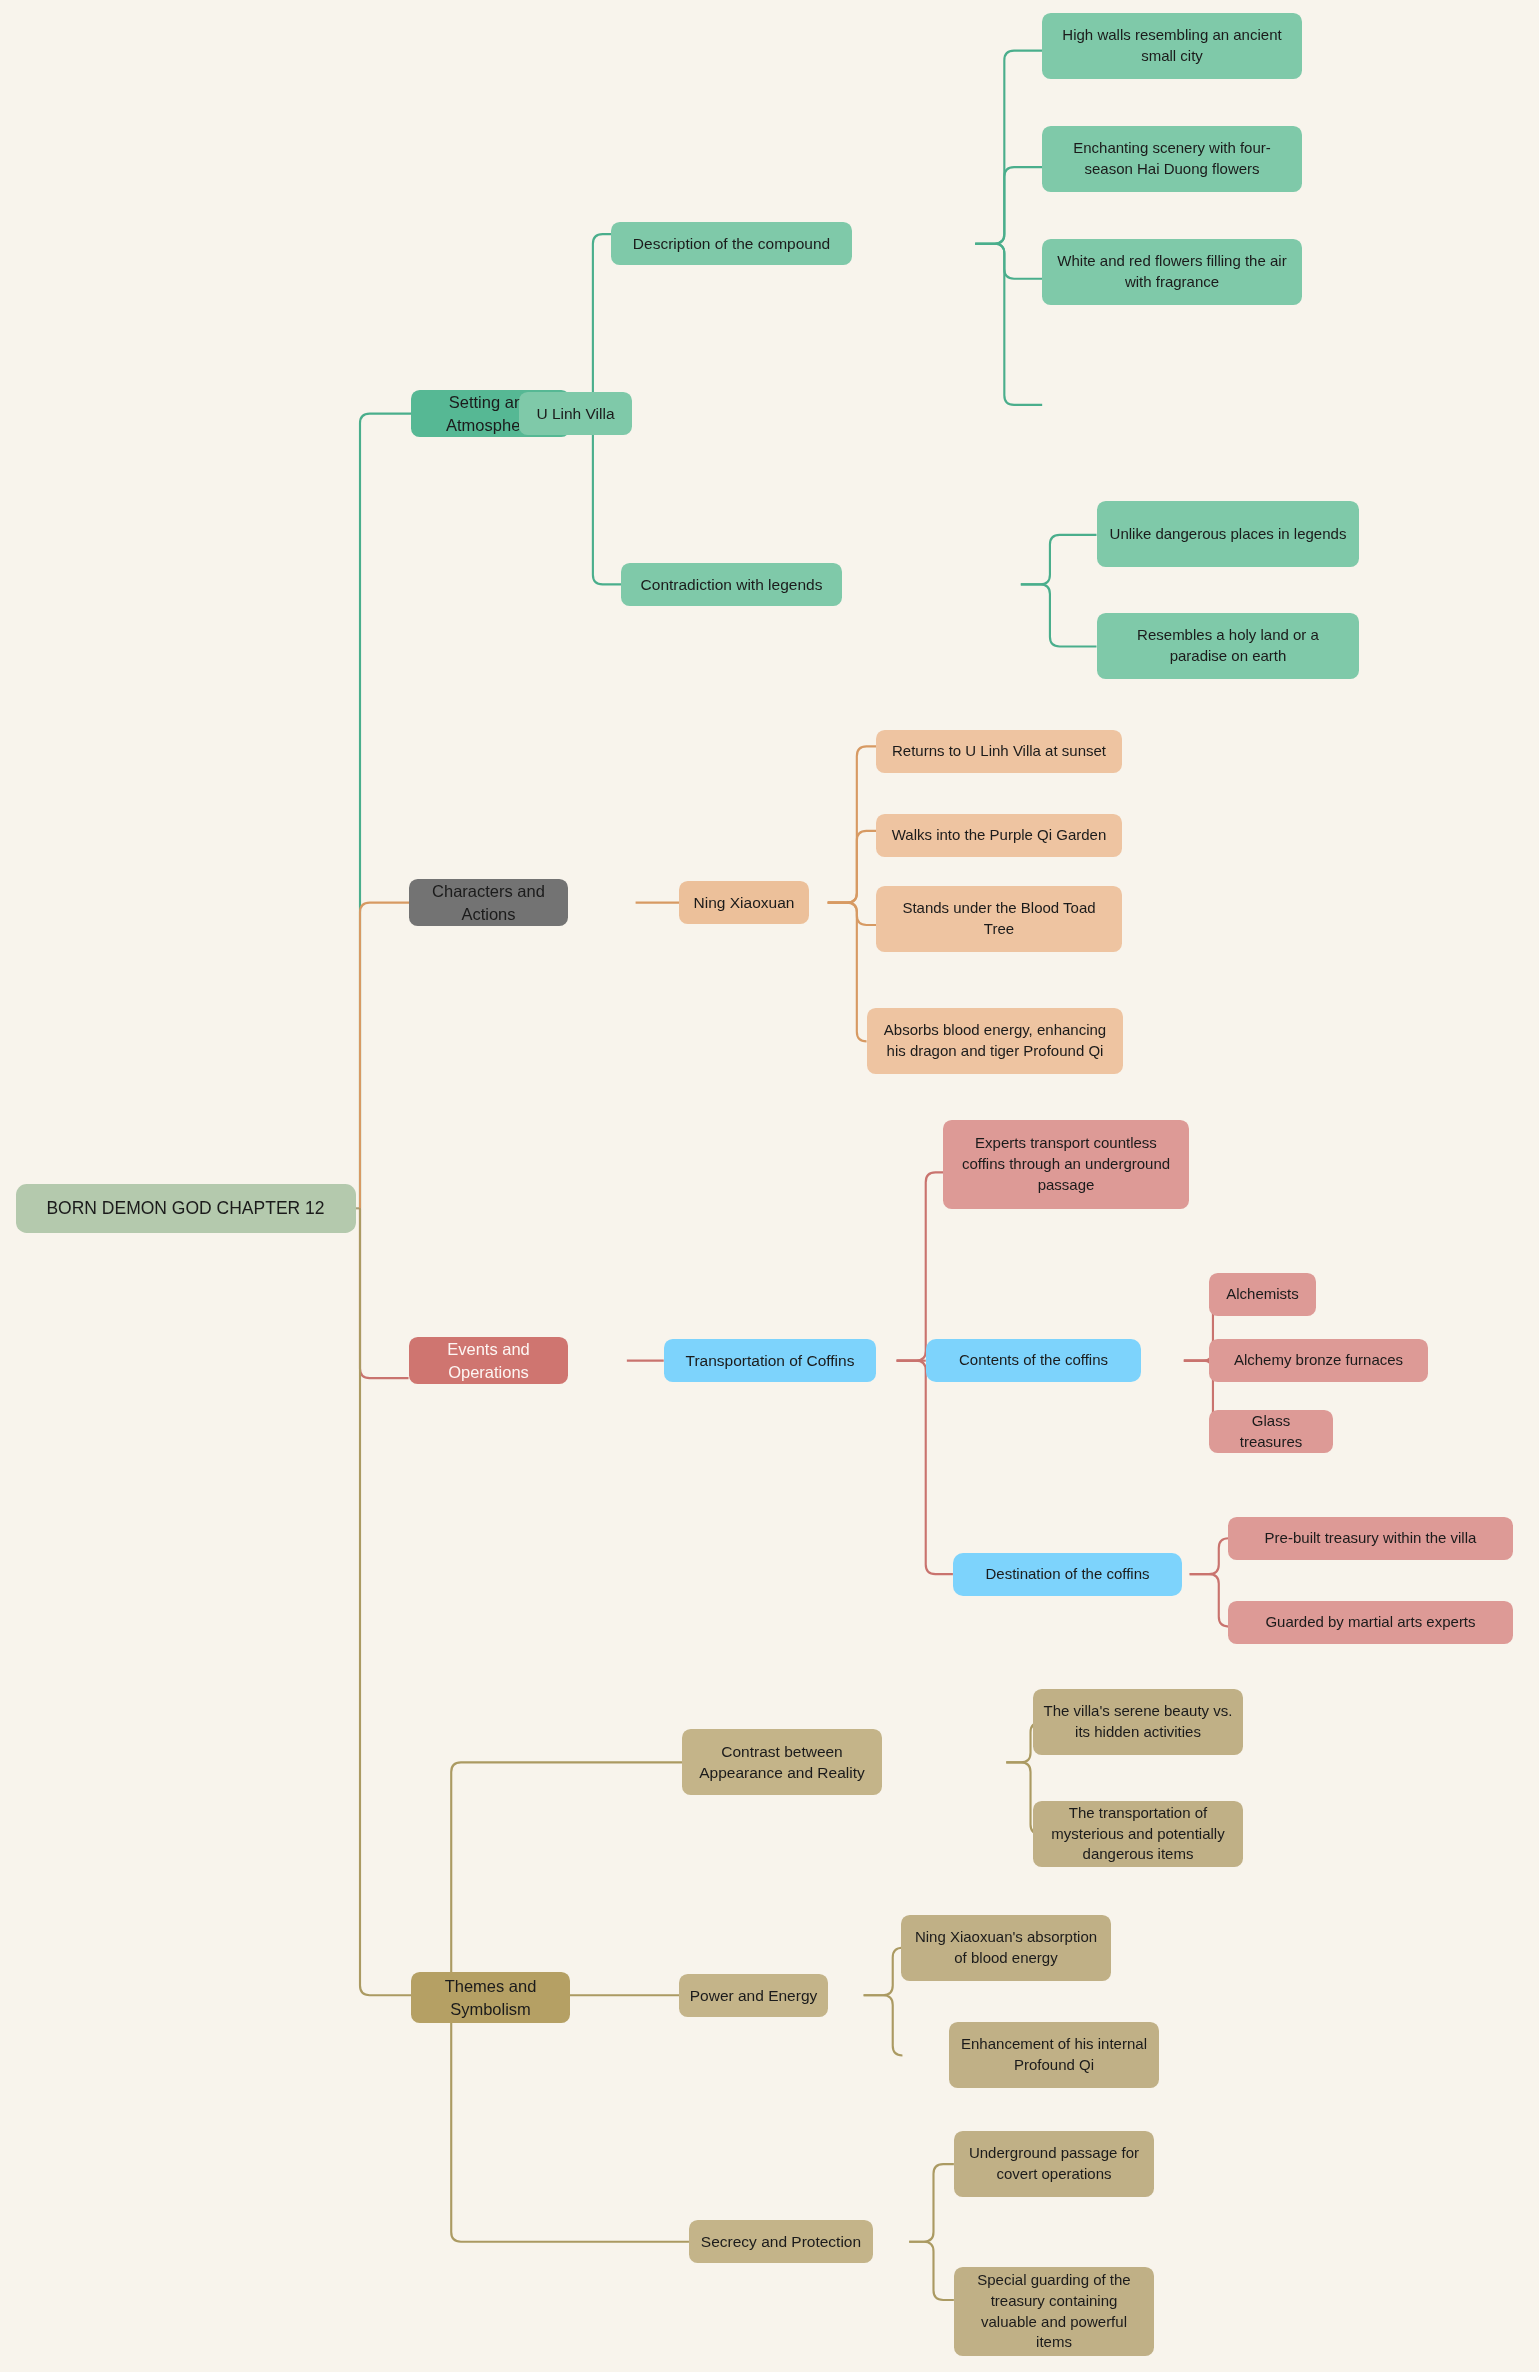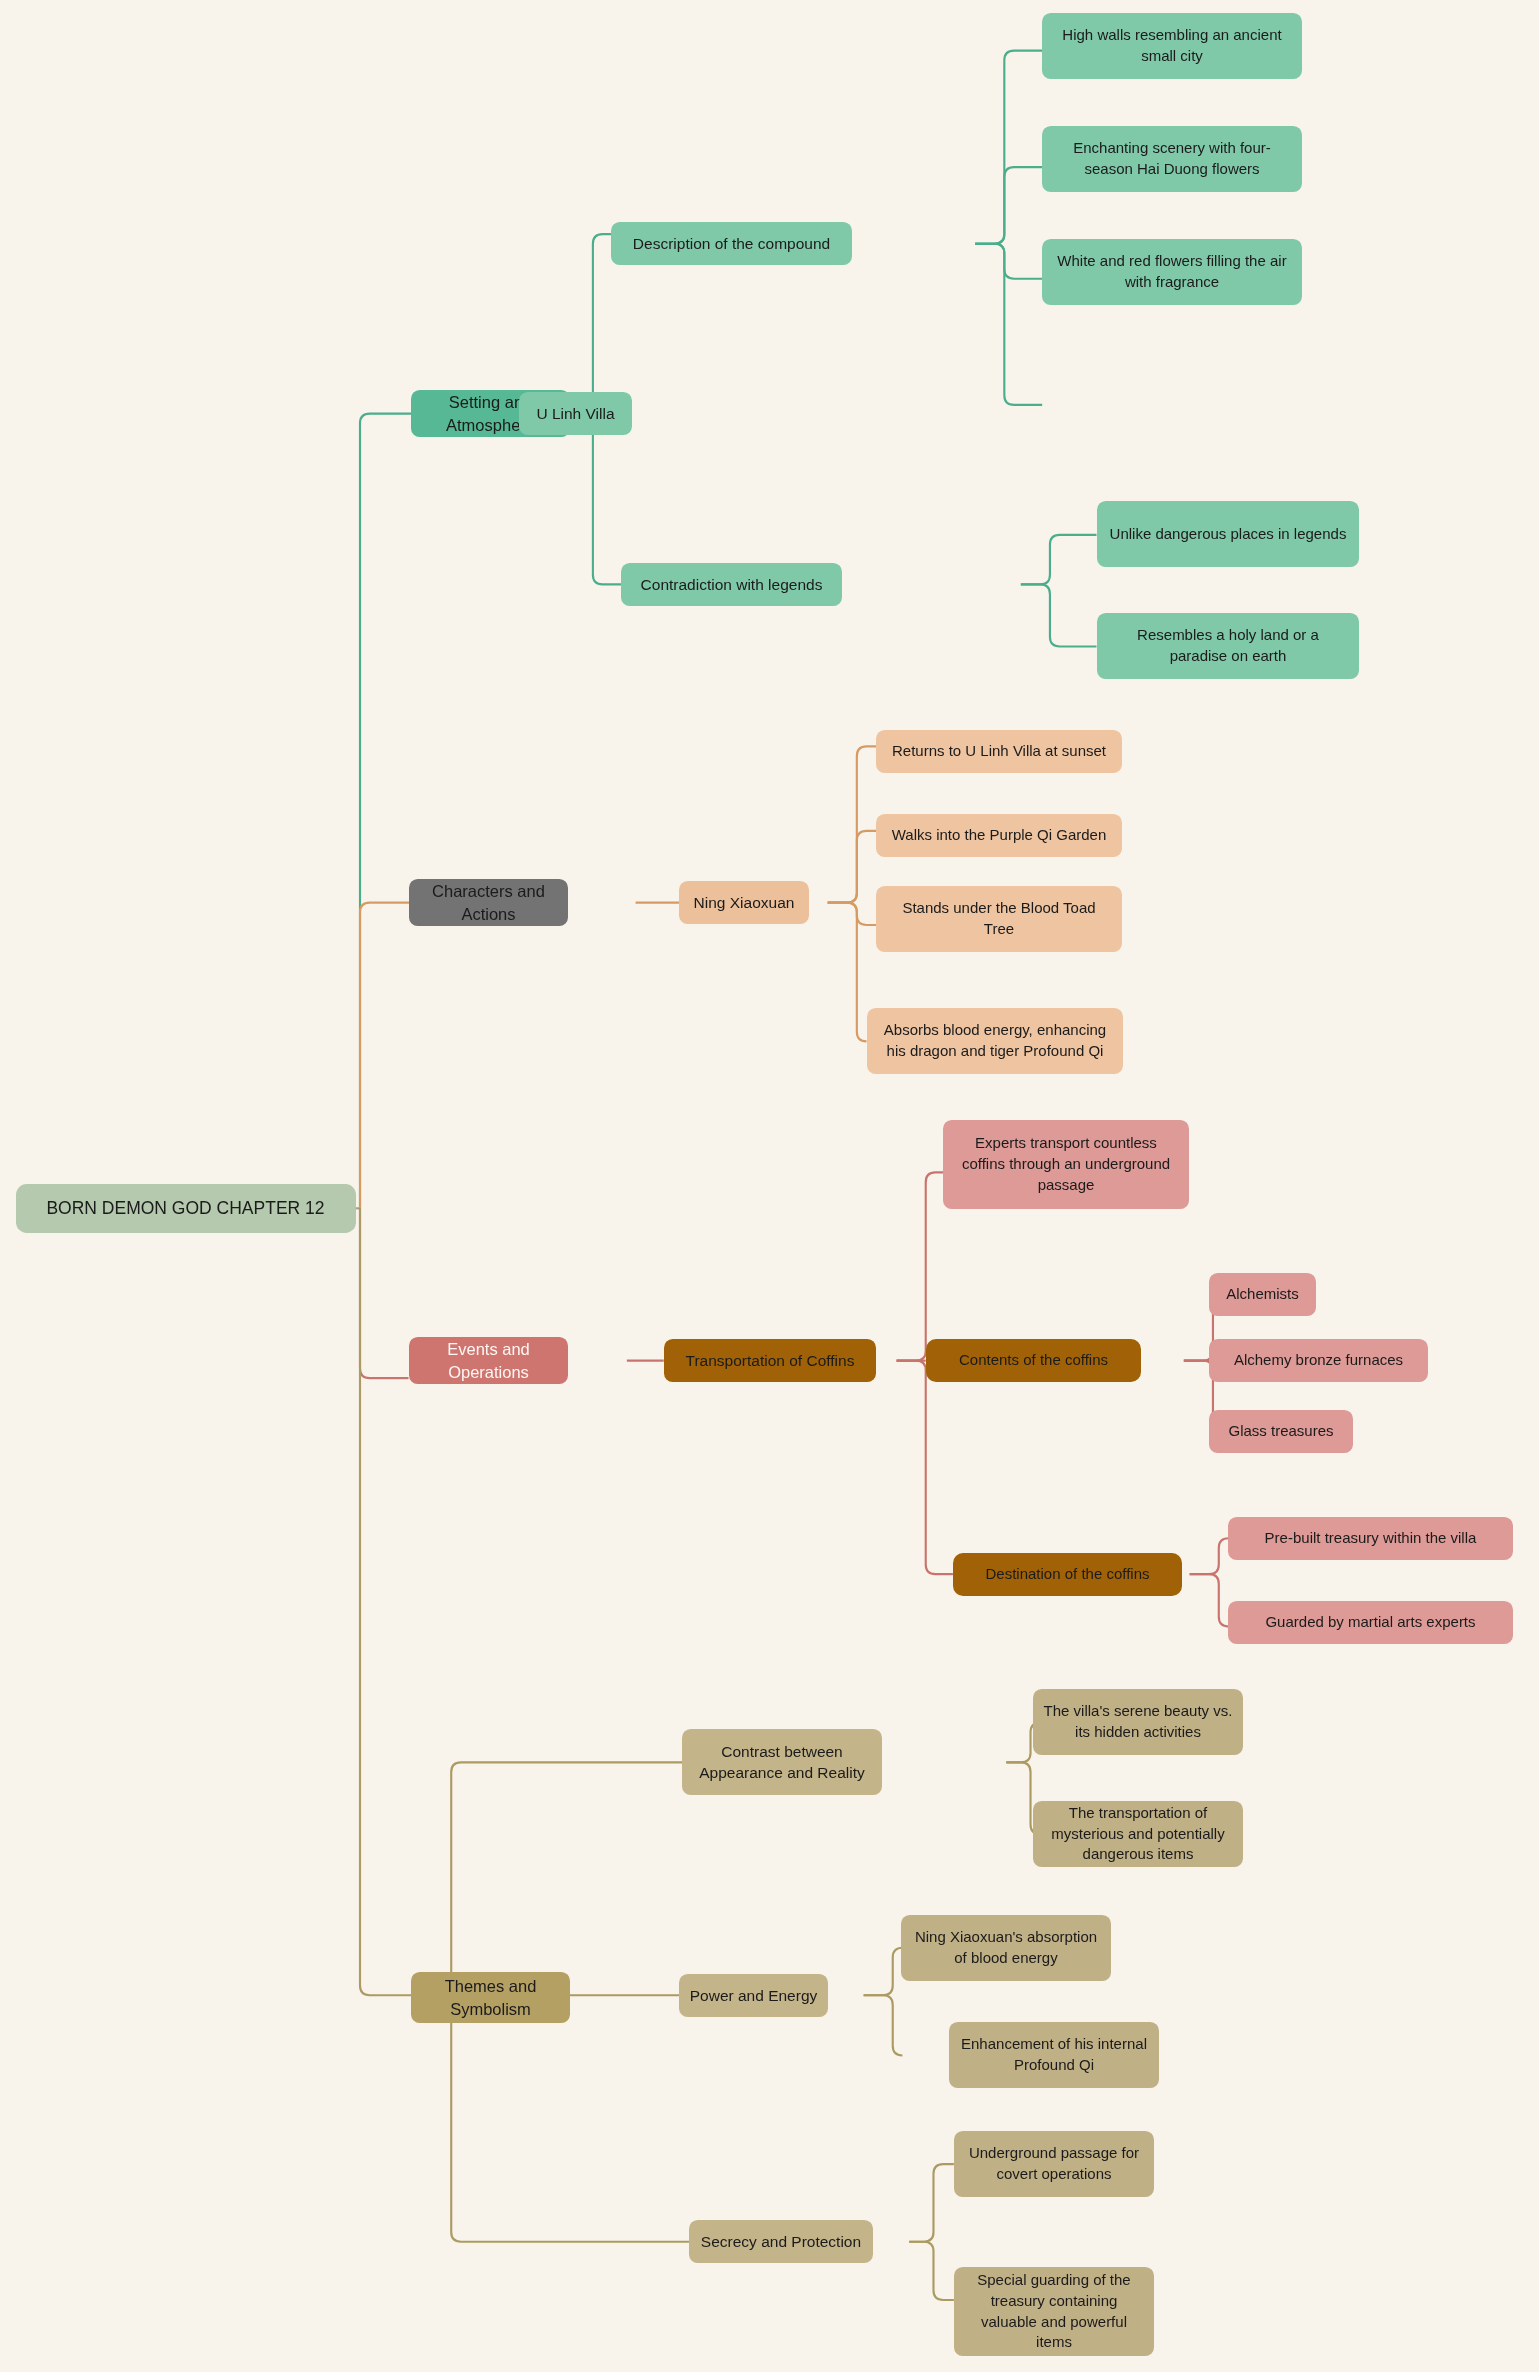--- a/index.html
+++ b/index.html
@@ -29,21 +29,21 @@
   
   .n-g1{background:#56b894;}
   .n-g2{background:#7fc9a9;}
   .n-g3{background:#7fc9a9;}
   
   .n-o1{background:#737373;}
   .n-o2{background:#ecc09a;}
   .n-o3{background:#eec4a1;}
   
   .n-r1{background:#cf7570;color:#fdf6f3;}
-  .n-r2{background:#a16207;}
+  .n-r2{background:#7dd3fc;}
   .n-r3{background:#dd9a96;}
   
   .n-k1{background:#b5a064;}
   .n-k2{background:#c4b489;}
   .n-k3{background:#c0b086;}
 
   .lvl1{font-size:16.5px;}
   .lvl2{font-size:15.5px;}
   .lvl3{font-size:15px;}
 </style>
@@ -148,21 +148,21 @@
   <div class="node n-r2 lvl2" style="left:664px;top:1339px;width:212px;height:43px;">Transportation of Coffins</div>
 
   <div class="node n-r3 lvl3" style="left:943px;top:1120px;width:246px;height:89px;">Experts transport countless coffins through an underground passage</div>
 
   <div class="node n-r2 lvl3" style="left:926px;top:1339px;width:215px;height:43px;border-radius:10px;">Contents of the coffins</div>
 
   <div class="node n-r3 lvl3" style="left:1209px;top:1273px;width:107px;height:43px;">Alchemists</div>
 
   <div class="node n-r3 lvl3" style="left:1209px;top:1339px;width:219px;height:43px;">Alchemy bronze furnaces</div>
 
-  <div class="node n-r3 lvl3" style="left:1209px;top:1410px;width:144px;height:43px;">Glass treasures</div>
+  <div class="node n-r3 lvl3" style="left:1209px;top:1410px;width:124px;height:43px;">Glass treasures</div>
 
   <div class="node n-r2 lvl3" style="left:953px;top:1553px;width:229px;height:43px;border-radius:10px;">Destination of the coffins</div>
 
   <div class="node n-r3 lvl3" style="left:1228px;top:1517px;width:285px;height:43px;">Pre-built treasury within the villa</div>
 
   <div class="node n-r3 lvl3" style="left:1228px;top:1601px;width:285px;height:43px;">Guarded by martial arts experts</div>
 
   <div class="node n-k1 lvl1" style="left:411px;top:1972px;width:159px;height:51px;">Themes and Symbolism</div>
 
   <div class="node n-k2 lvl2" style="left:682px;top:1729px;width:200px;height:66px;">Contrast between Appearance and Reality</div>

